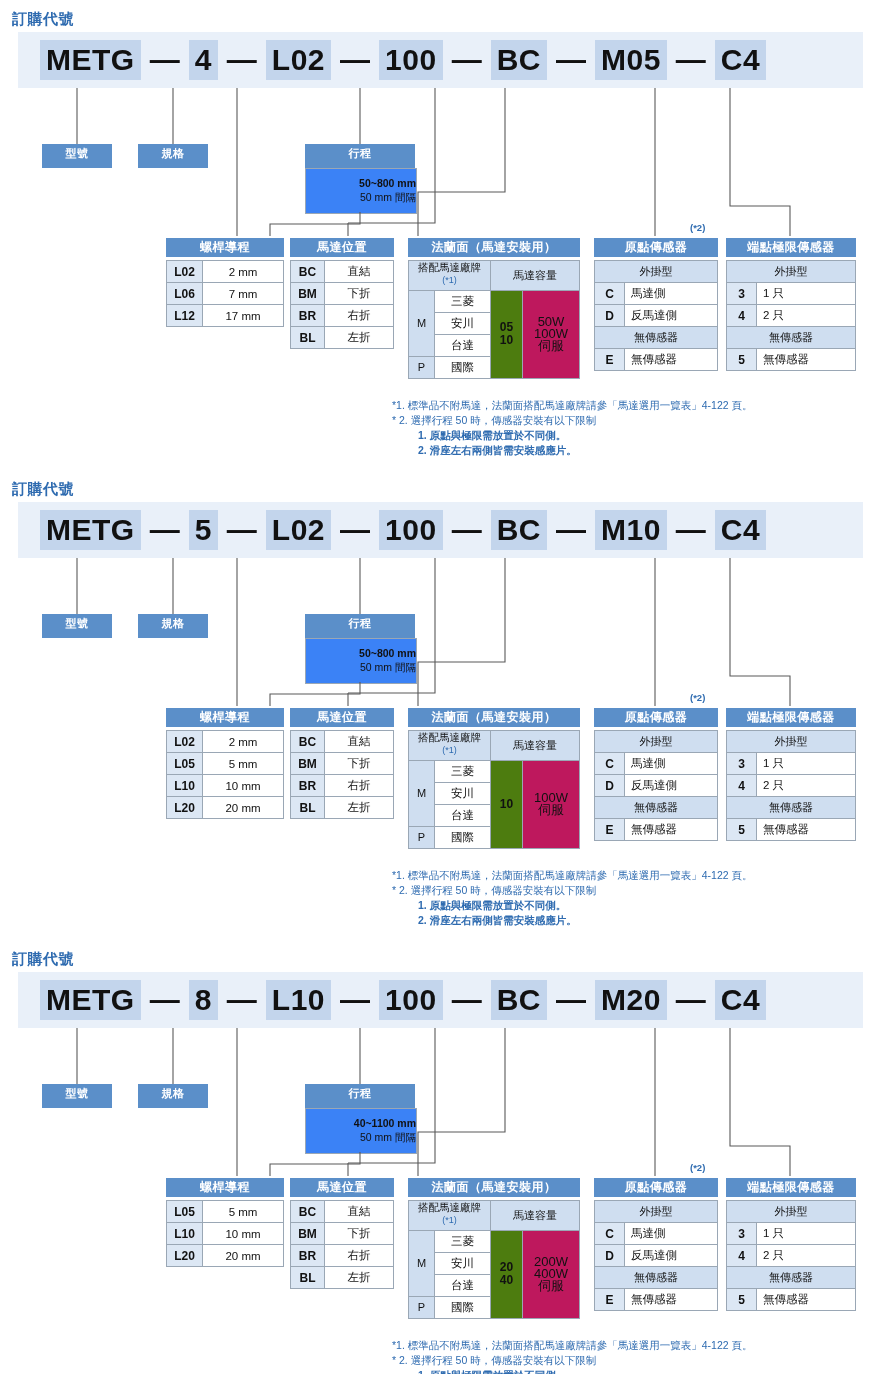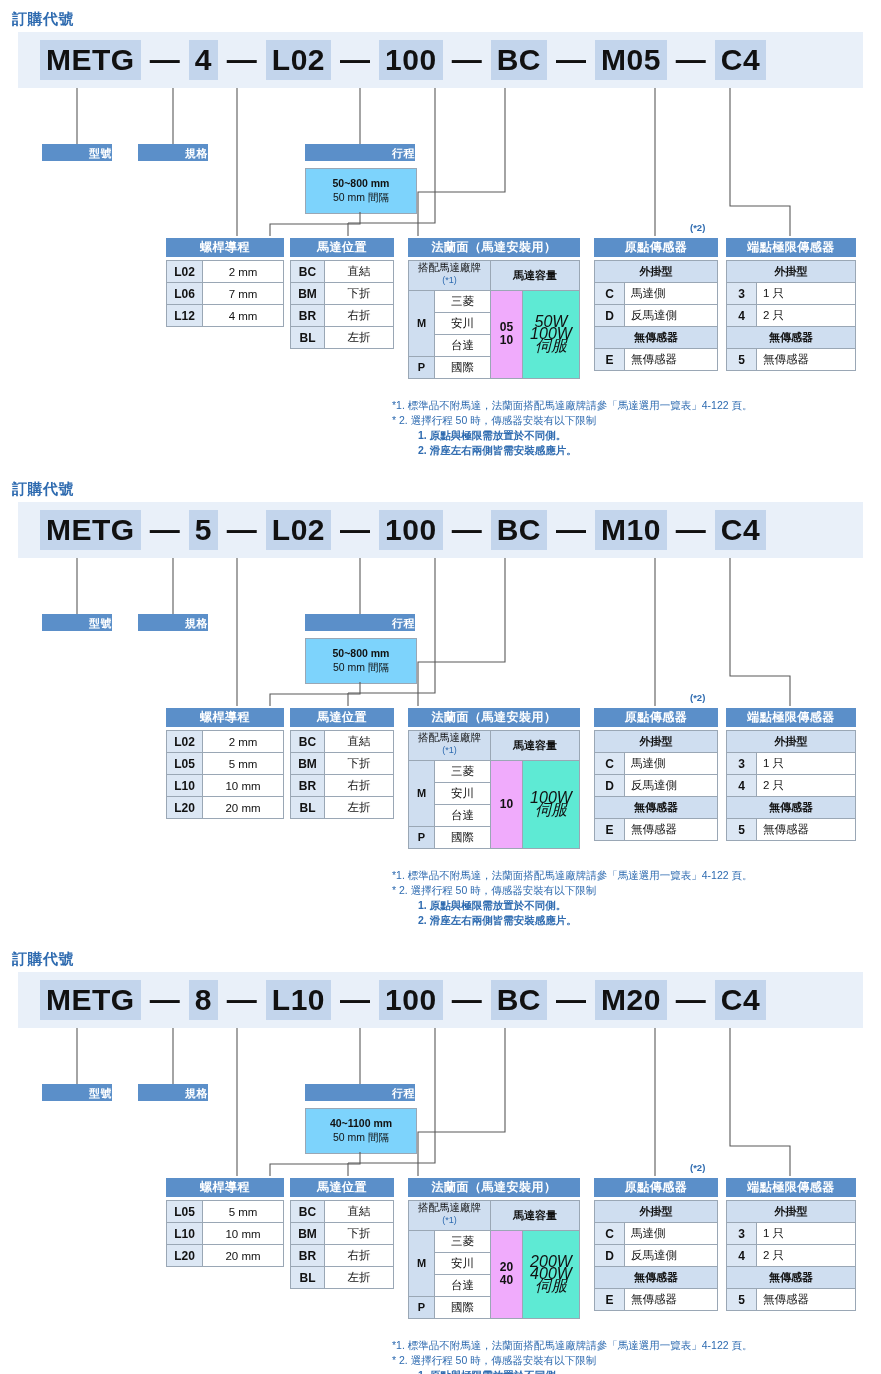--- a/index.html
+++ b/index.html
@@ -25,49 +25,49 @@
   .seg{
     background:#c3d5ec;color:#111;font-size:30px;font-weight:bold;
     line-height:40px;padding:0 6px;white-space:nowrap;letter-spacing:.5px;
   }
   .dash{
     font-size:30px;font-weight:bold;color:#111;
     padding:0 9px;line-height:40px;
   }
   .lbl{
     position:absolute;background:#5b8fc9;color:#fff;
-    font-size:11px;font-weight:bold;text-align:right;
-    line-height:19px;height:17px;letter-spacing:.5px;
+    font-size:11px;font-weight:bold;text-align:center;
+    line-height:19px;height:24px;letter-spacing:.5px;
   }
   .strokebox{
-    position:absolute;background:#7dd3fc;border:1px solid #9aa7b5;
-    text-align:center;font-size:10.5px;color:#111;
+    position:absolute;background:#3b82f6;border:1px solid #9aa7b5;
+    text-align:right;font-size:10.5px;color:#111;
   }
   .strokebox .l1{font-weight:bold;margin-top:7px;line-height:14px;}
   .strokebox .l2{line-height:14px;}
   svg.wires{position:absolute;left:0;top:0;overflow:visible;}
   svg.wires line, svg.wires path{stroke:#595959;stroke-width:1.1;fill:none;}
   .thead{
     position:absolute;background:#5b8fc9;color:#fff;text-align:center;
     font-size:12px;font-weight:bold;height:19px;line-height:19px;letter-spacing:.5px;
   }
   table.dt{
     position:absolute;border-collapse:collapse;font-size:11.5px;
     background:#fff;table-layout:fixed;
   }
   table.dt td{
     border:1px solid #9aa7b5;height:21px;padding:0 3px;
     text-align:center;color:#111;vertical-align:middle;
   }
   td.code{background:#dce7f4;font-weight:bold;font-size:12px;}
-  td.sub{background:#cfdef0;font-size:11px;font-weight:bold;}
+  td.sub{background:#cfdef0;font-size:11px;font-weight:normal;}
   td.subb{background:#cfdef0;font-size:10.5px;}
   td.val{background:#fff;}
-  td.multi{background:#5eead4;font-size:16px;line-height:12px;font-style:italic;}
-  td.mcode{background:#f0abfc;font-weight:bold;font-size:12px;line-height:13px;}
+  td.multi{background:#be185d;font-size:13px;line-height:12px;}
+  td.mcode{background:#4d7c0f;font-weight:bold;font-size:12px;line-height:13px;}
   .star2{
     position:absolute;font-size:9.5px;color:#2e6bb0;font-weight:bold;
   }
   .notes{position:absolute;font-size:10.5px;color:#2e6bb0;line-height:15px;}
   .notes div{white-space:nowrap;}
   .notes .ind{padding-left:26px;font-weight:bold;}
   .sm{font-size:9px;color:#2e6bb0;vertical-align:super;}
 </style>
 </head>
 <body>
@@ -125,21 +125,21 @@
           <tr>
             <td class="code">L02</td>
             <td class="val">2 mm</td>
           </tr>
           <tr>
             <td class="code">L06</td>
             <td class="val">7 mm</td>
           </tr>
           <tr>
             <td class="code">L12</td>
-            <td class="val">4 mm</td>
+            <td class="val">17 mm</td>
           </tr>
         </tbody>
       </table>
       <table class="dt" style="left:290px;top:250px;width:104px;">
         <colgroup>
           <col style="width:34px">
           <col>
         </colgroup>
         <tbody>
           <tr>

